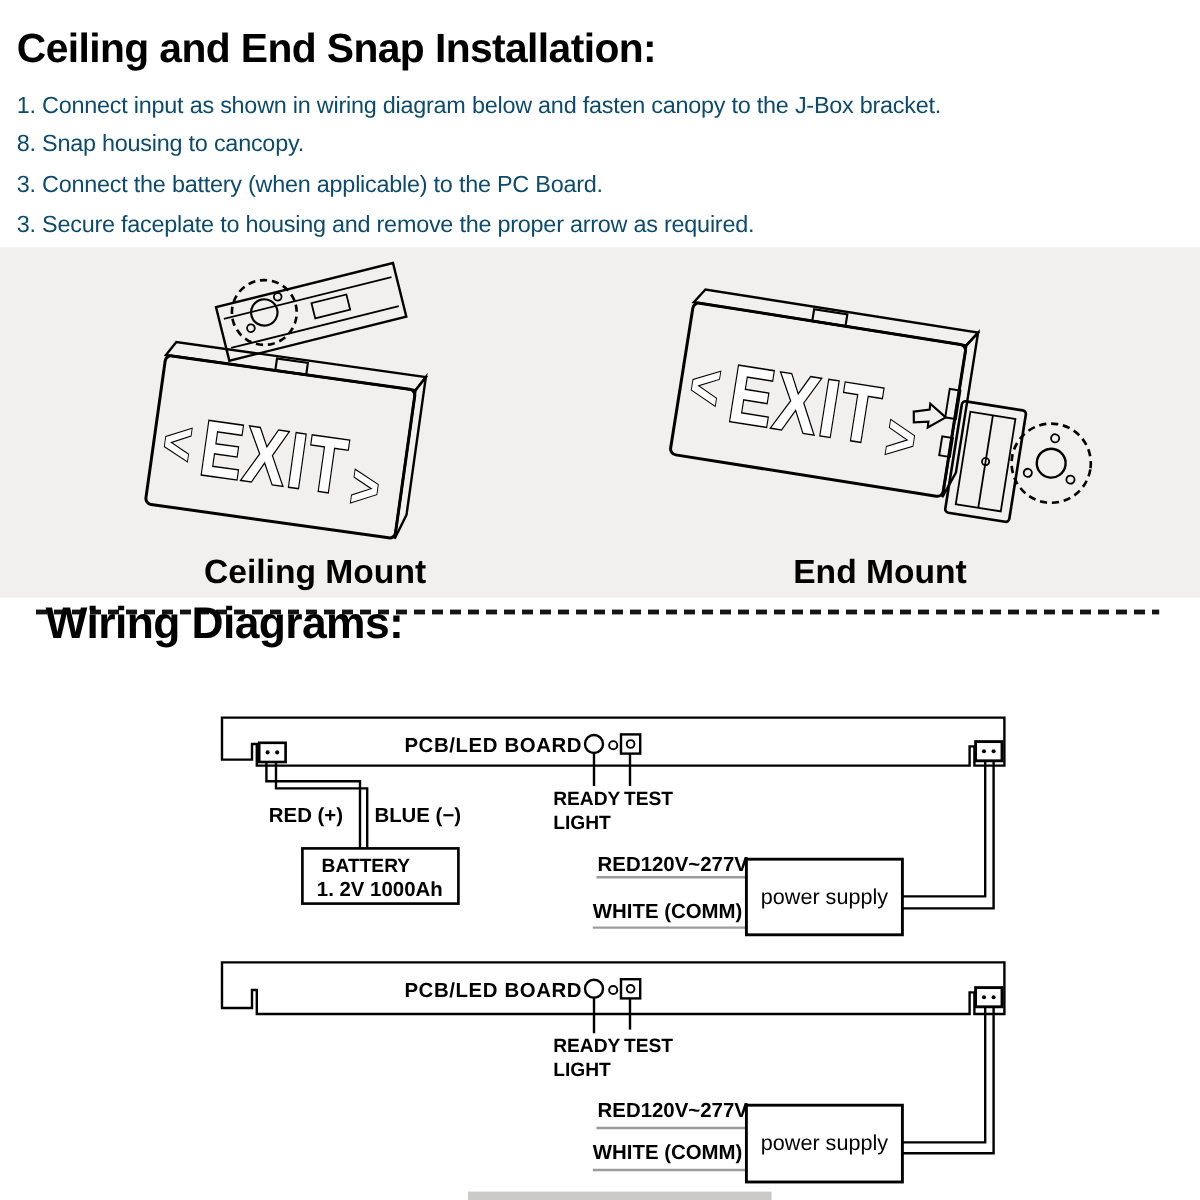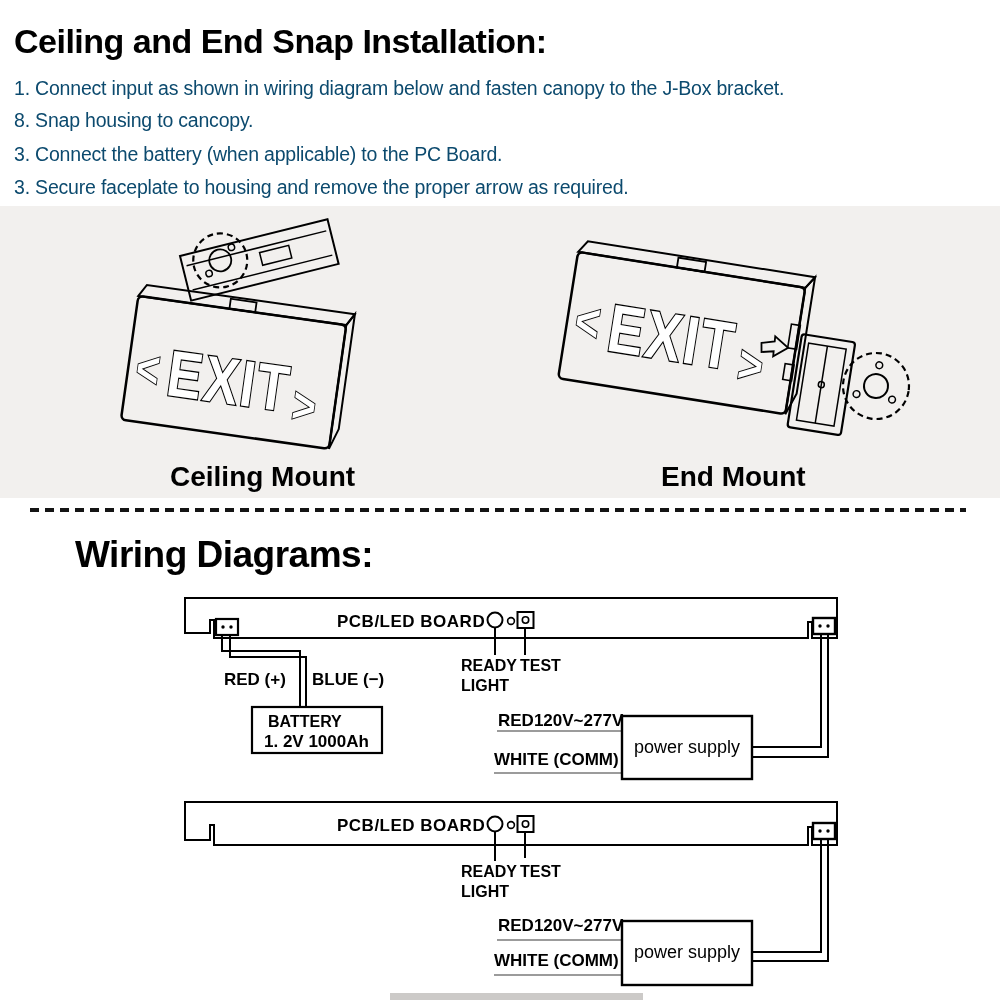--- a/index.html
+++ b/index.html
@@ -8,21 +8,21 @@
   .abs{position:absolute;}
   .title{left:14px;top:22px;font-size:34px;font-weight:bold;letter-spacing:-0.5px;white-space:nowrap;}
   .instr{left:14px;font-size:19.5px;letter-spacing:-0.2px;white-space:nowrap;color:#0c4a6e;}
   #i1{top:77px}#i2{top:109px}#i3{top:143px}#i4{top:176px}
   .band{left:0;top:206px;width:1000px;height:292px;background:#f2f0ee;}
   .mount-label{font-size:28px;font-weight:bold;white-space:nowrap;}
   #lab-ceiling{left:170px;top:461px;width:172px;text-align:center;}
   #lab-end{left:637px;top:461px;width:135px;text-align:center;margin-left:24px;}
   .divider{left:30px;top:508px;width:936px;height:4px;
     background:repeating-linear-gradient(90deg,#141414 0 9px,transparent 9px 15px);}
-  .wiring-heading{left:38px;top:534px;font-size:37px;font-weight:bold;letter-spacing:-0.5px;white-space:nowrap;margin-left:37px;}
+  .wiring-heading{left:38px;top:499px;font-size:37px;font-weight:bold;letter-spacing:-0.5px;white-space:nowrap;}
   svg{position:absolute;overflow:visible;}
   svg text{font-family:"Liberation Sans",sans-serif;fill:#000;}
   .ln{stroke:#000;fill:none;}
   .wire{stroke:#000;stroke-width:2;fill:none;}
   .gray-ln{stroke:#9b9b9b;stroke-width:2;fill:none;}
   .blab{font-size:17px;font-weight:bold;}
   .blab2{font-size:16px;font-weight:bold;}
   .outl{fill:#fff;stroke:#000;paint-order:stroke;font-weight:bold;}
 </style>
 </head>

